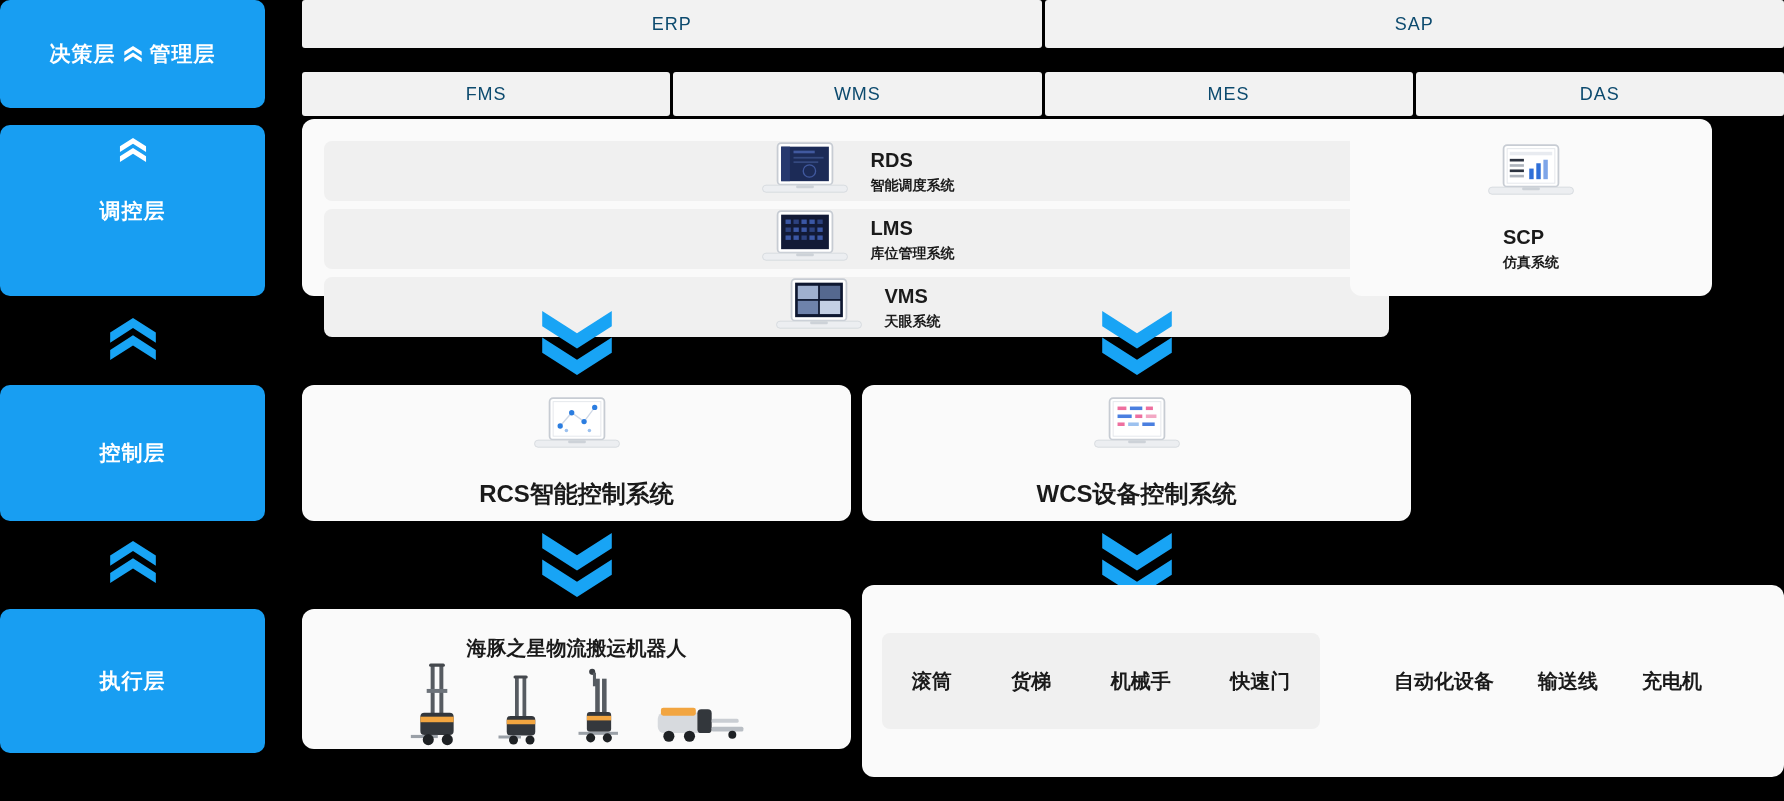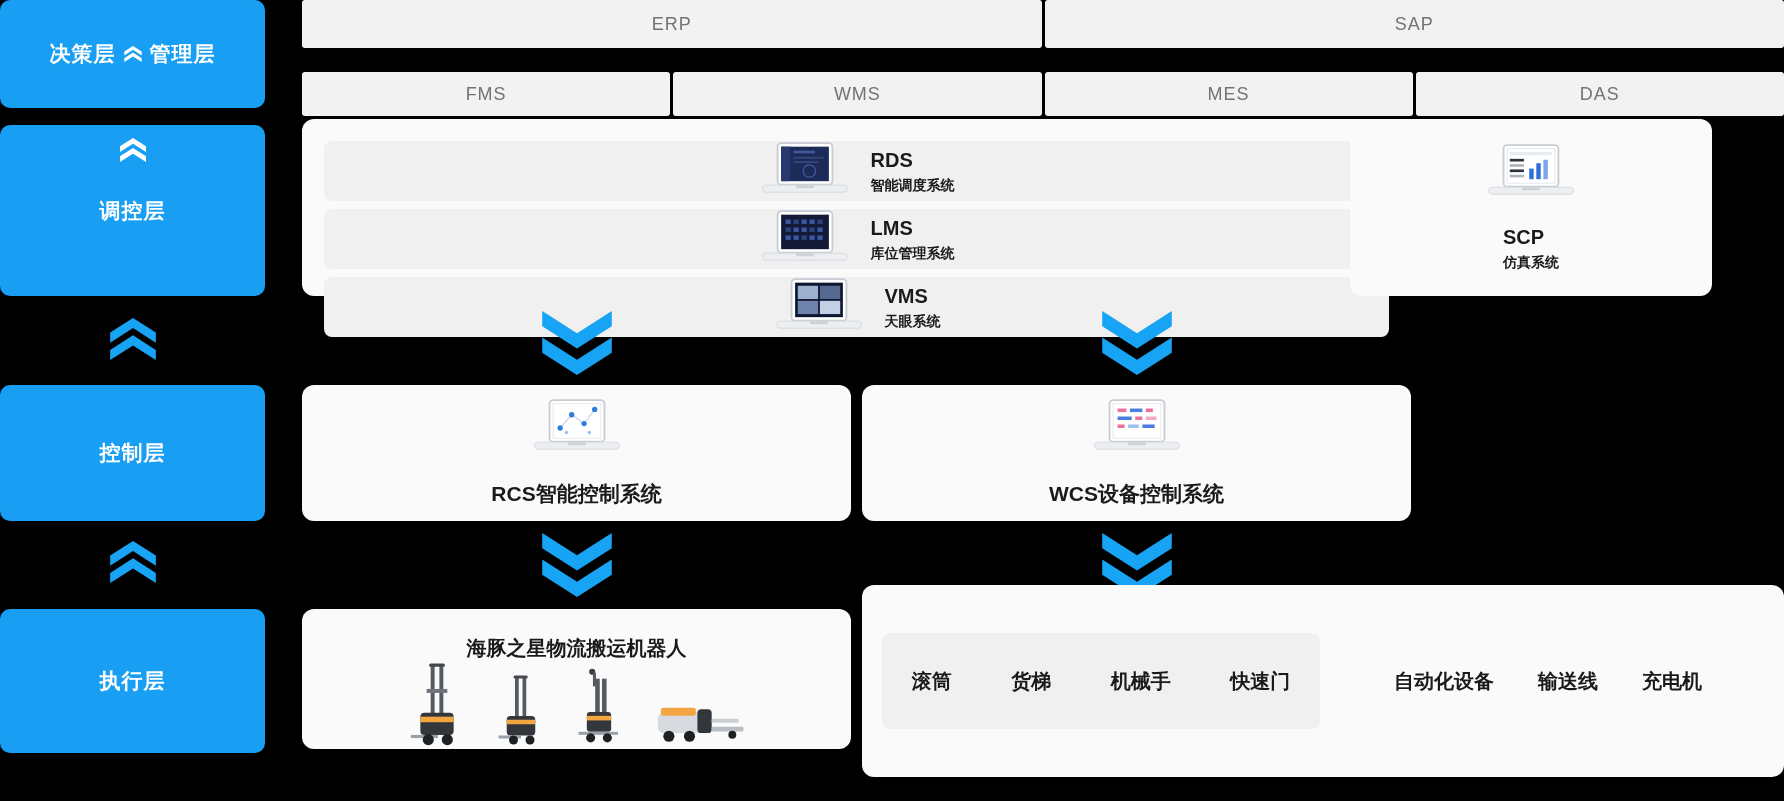--- a/index.html
+++ b/index.html
@@ -25,37 +25,37 @@
   .chev-blue { color:#18A4F5; }
   .left-arrow { position:absolute; left:109px; }
   .left-arrow-1 { top:318px; }
   .left-arrow-2 { top:541px; }
   
   .bar-row { position:absolute; left:302px; width:1482px; display:flex; gap:3px; }
   .bar-row-1 { top:0; height:48px; }
   .bar-row-2 { top:72px; height:44px; }
   .bar-cell {
     flex:1; background:#F2F2F2; border-radius:3px; display:flex; align-items:center;
-    justify-content:center; font-size:18px; color:#737373; letter-spacing:1px;
+    justify-content:center; font-size:18px; color:#0c4a6e; letter-spacing:1px;
   }
   
   .panel { position:absolute; background:#FAFAFA; border-radius:12px; box-sizing:border-box;flex-direction:column; }
   .reg-panel { left:302px; top:119px; width:1109px; height:177px; display:flex; gap:8px; padding:22px; }
   .sys-card {
     flex:1; background:#F0F0F0; border-radius:8px; display:flex;
     align-items:center; justify-content:center; gap:20px;
   }
   .sys-text { display:flex; flex-direction:column; line-height:1.45; }
   .sys-code { font-size:20px; font-weight:700; }
   .sys-name { font-size:14px; font-weight:700; }
   .scp-panel { left:1350px; top:119px; width:362px; height:177px; display:flex; align-items:center; justify-content:center; gap:20px; }
   .ctl-panel { top:385px; height:136px; width:549px; display:flex; align-items:center; justify-content:center; gap:22px; }
   .rcs-panel { left:302px; }
   .wcs-panel { left:862px; }
-  .ctl-label { font-size:21px; font-weight:700; }
+  .ctl-label { font-size:24px; font-weight:700; }
   
   .flow-arrow { position:absolute; }
   .fa-x1 { left:534px; } .fa-x2 { left:1094px; }
   .fa-row1 { top:311px; } .fa-row2 { top:533px; }
   
   .robots-panel {
     left:302px; top:609px; width:549px; height:140px;
     display:flex; flex-direction:column; align-items:center; padding-top:26px;
   }
   .robots-title { font-size:20px; font-weight:700; }

